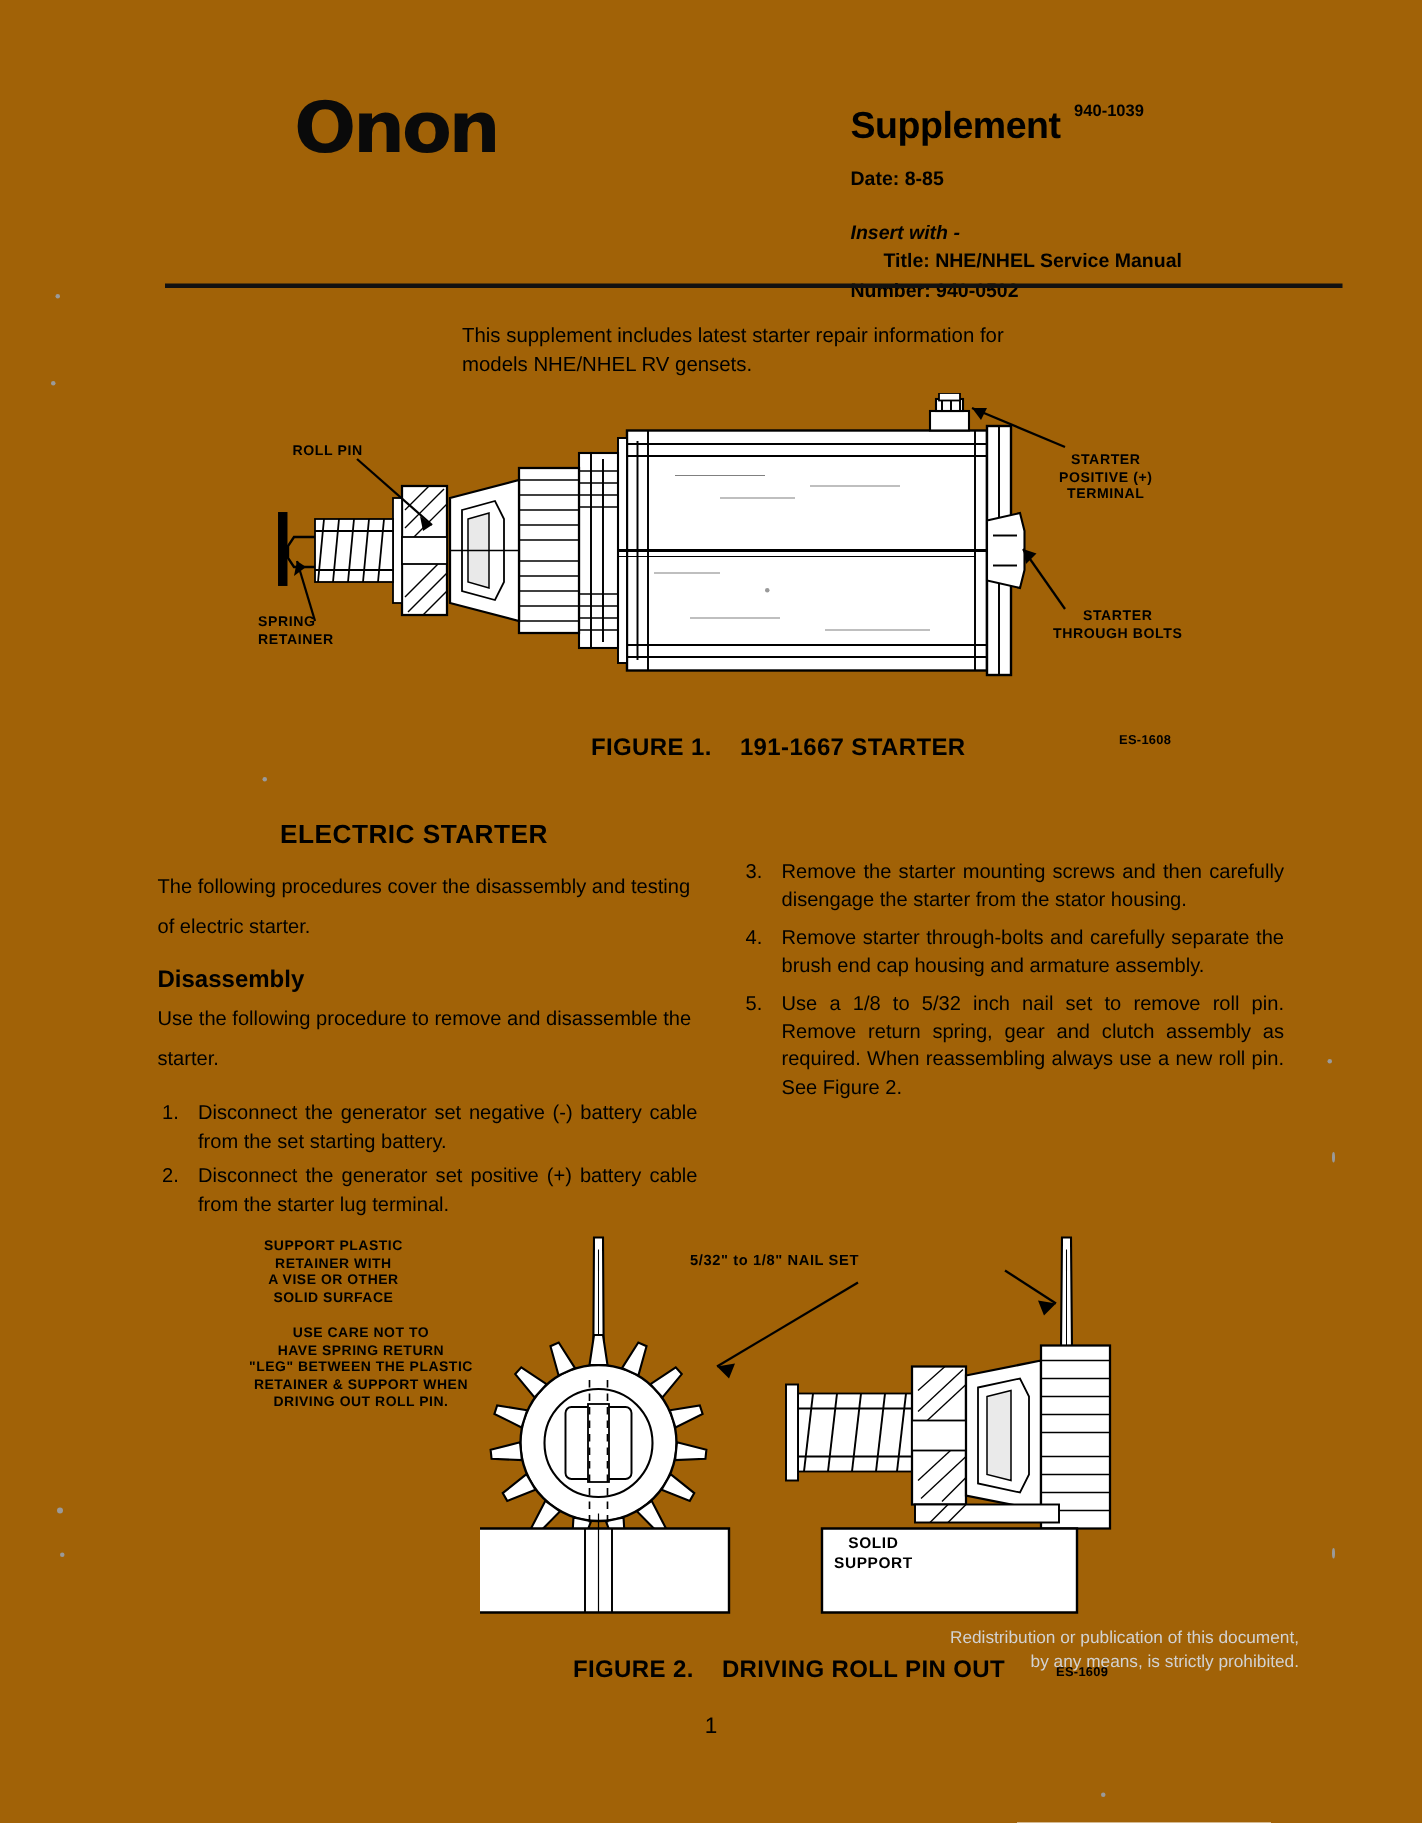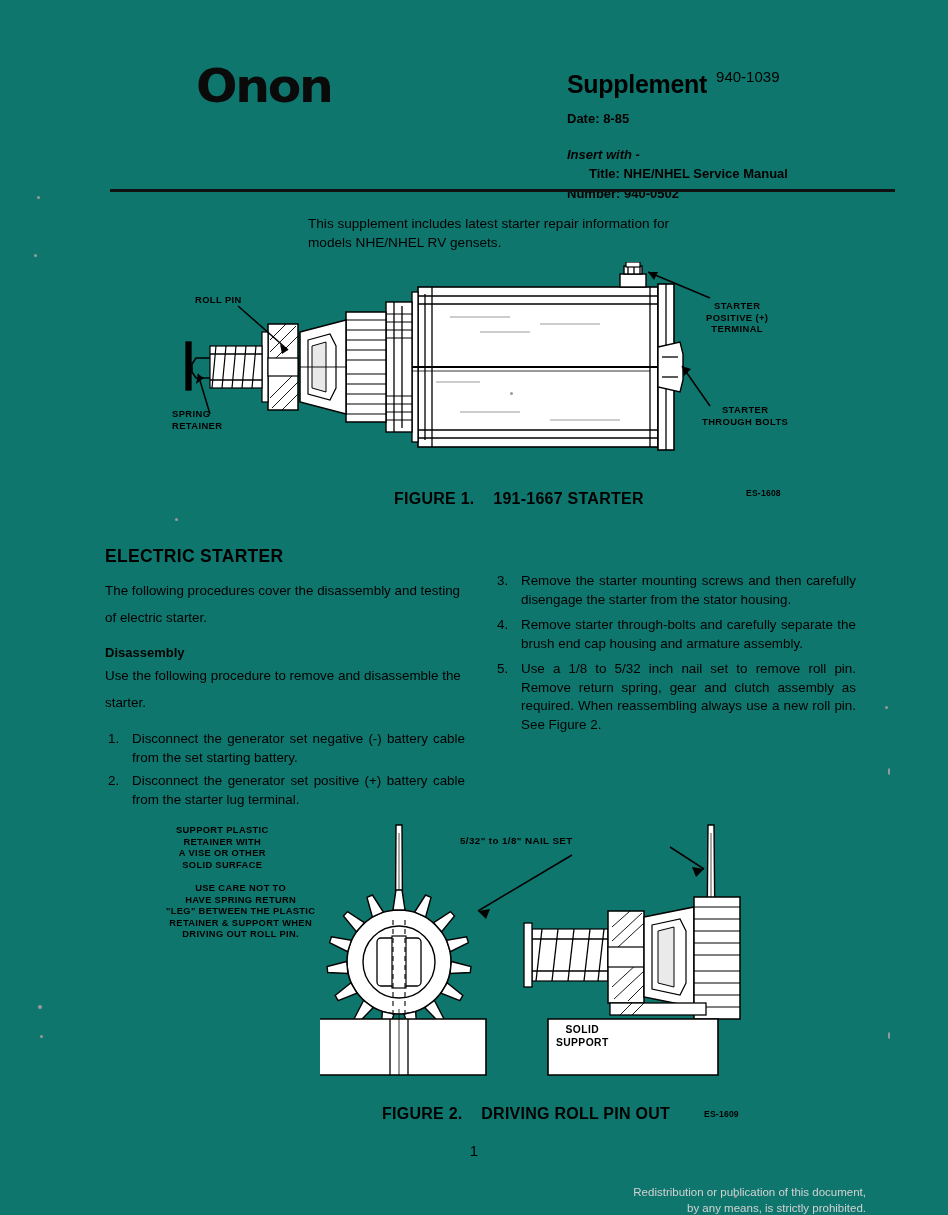--- a/index.html
+++ b/index.html
@@ -12,21 +12,21 @@
     height: 1215px;
     position: relative;
     font-family: "Liberation Sans", sans-serif;
     color: #000000;
     overflow: hidden;
   }
 
   .page {
     position: absolute;
     inset: 0;
-    background: #0f766e;
+    background: #a16207;
   }
 
   
   .header {
     position: absolute;
     left: 0; right: 0; top: 0;
     height: 190px;
   }
   .logo {
     position: absolute;
@@ -52,22 +52,22 @@
     align-items: flex-start;
     gap: 9px;
   }
   .supp-title {
     font-size: 25px;
     font-weight: bold;
     letter-spacing: -0.3px;
     font-family: "Liberation Sans", sans-serif;
   }
   .supp-num {
-    font-size: 15px;
-    font-weight: normal;
+    font-size: 11px;
+    font-weight: bold;
     letter-spacing: 0px;
     position: relative;
     top: -2px;
   }
   .meta {
     margin-top: 10px;
     font-size: 13px;
     font-weight: bold;
     line-height: 19.5px;
   }
@@ -133,34 +133,35 @@
     top: 546px;
     width: 360px;
   }
   .col-right {
     position: absolute;
     left: 494px;
     top: 572px;
     width: 362px;
   }
   .h1-center {
+    text-align: center;
     font-size: 17.5px;
     font-weight: bold;
     letter-spacing: 0.3px;
     margin: 0 0 10px 0;
     padding-right: 18px;
   }
   .para {
     font-size: 13.4px;
     line-height: 27px;
     margin: 0 0 14px 0;
     font-weight: 500;
   }
   .h2 {
-    font-size: 13px;
+    font-size: 16px;
     font-weight: bold;
     margin: 6px 0 2px 0;
   }
   ol.steps {
     list-style: none;
     margin: 10px 0 0 0;
     padding: 0;
   }
   ol.steps li {
     position: relative;
@@ -203,21 +204,21 @@
     position: absolute;
     left: 0; right: 0;
     top: 1142px;
     text-align: center;
     font-size: 15px;
     font-weight: 500;
   }
   .watermark {
     position: absolute;
     right: 82px;
-    top: 1184px;
+    top: 1084px;
     text-align: right;
     font-size: 11.5px;
     line-height: 16px;
     color: #d2d2d2;
     font-weight: 400;
   }
 
   
   .speck {
     position: absolute;

